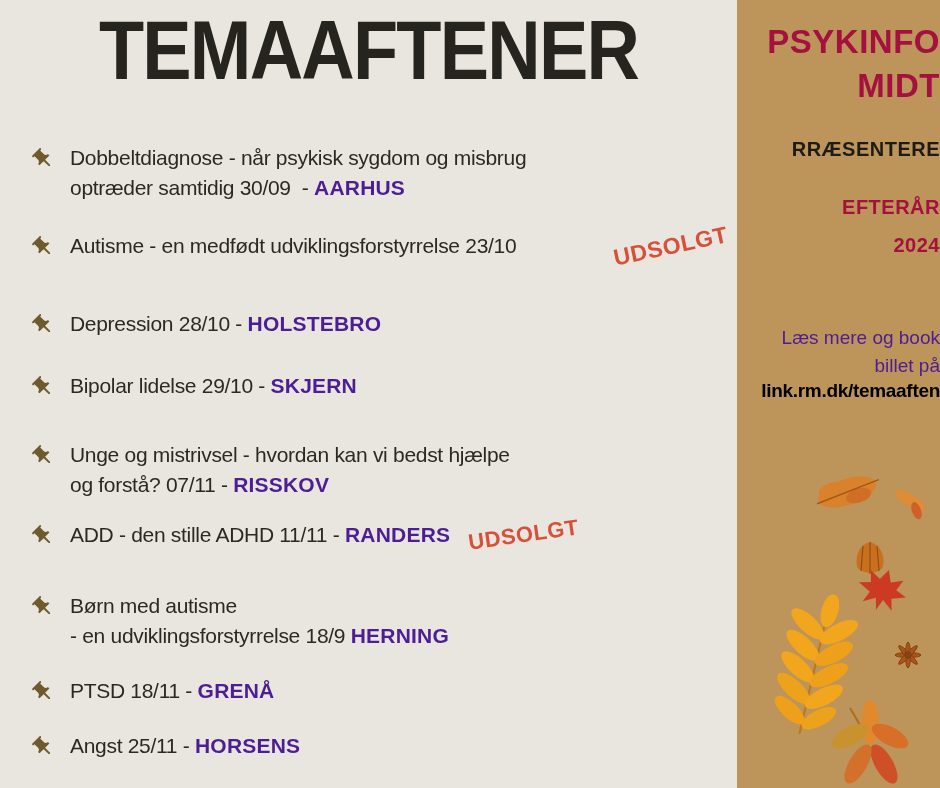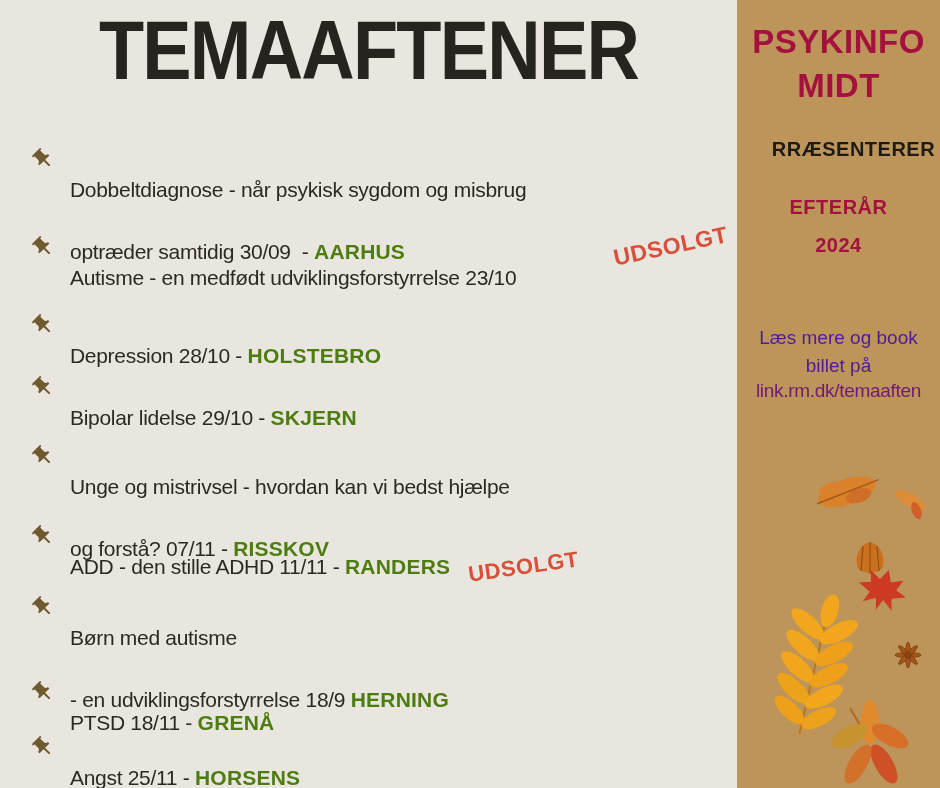--- a/index.html
+++ b/index.html
@@ -13,46 +13,46 @@
   .title{
     position:absolute;top:2px;left:0;width:737px;margin:0;
     text-align:center;font-size:84px;font-weight:bold;color:#26241e;
     letter-spacing:-2px;transform:scaleX(0.88);transform-origin:50% 0;
     white-space:nowrap;
   }
   .event{position:absolute;left:28px;display:flex;align-items:flex-start;}
   .pin{flex:0 0 30px;width:30px;height:30px;margin-right:12px;margin-top:1px;}
   .pin svg{display:block;}
   .etext{font-size:21px;line-height:30px;color:#2b2922;letter-spacing:-0.3px;}
-  .eline{white-space:pre-wrap;margin-top:32px;}
-  .city{font-weight:bold;color:#4d7c0f;letter-spacing:0.2px;}
+  .eline{white-space:pre-wrap;}
+  .city{font-weight:bold;color:#4c1d95;letter-spacing:0.2px;}
   .udsolgt{
     position:absolute;font-size:23px;font-weight:bold;color:#d8503a;
     letter-spacing:0.5px;transform:rotate(-12deg);transform-origin:left center;
     white-space:nowrap;
   }
   .udsolgt-inline{
     display:inline-block;font-size:22px;font-weight:bold;color:#d8503a;
     letter-spacing:0.5px;margin-left:18px;transform:rotate(-8deg);
   }
   
   .sidebar{
     position:absolute;left:737px;top:0;width:203px;height:788px;
-    background:#bd9459;text-align:center;color:#26241e;
+    background:#bd9459;text-align:right;color:#26241e;
   }
   .brand{position:absolute;top:20px;left:0;width:203px;
     color:#a5113f;font-size:33px;font-weight:bold;line-height:44px;letter-spacing:0.5px;}
   .presents{position:absolute;top:138px;left:0;width:203px;
     color:#1d1b16;font-size:20px;font-weight:bold;letter-spacing:0.5px;padding-left:15px;}
   .season{position:absolute;top:188px;left:0;width:203px;
     color:#a5113f;font-size:20px;font-weight:bold;line-height:38px;letter-spacing:0.5px;}
   .info{position:absolute;top:324px;left:0;width:203px;
     color:#4c1d95;font-size:19px;line-height:28px;}
   .booklink{position:absolute;top:380px;left:0;width:203px;
-    color:#701a75;font-size:19px;font-weight:normal;letter-spacing:-0.3px;}
+    color:#000000;font-size:19px;font-weight:bold;letter-spacing:-0.3px;}
   .leaves{position:absolute;left:0;top:430px;}
 </style>
 </head>
 <body>
 
 <div class="poster">
 
   <div class="main">
     <h1 class="title">TEMAAFTENER</h1>
 

